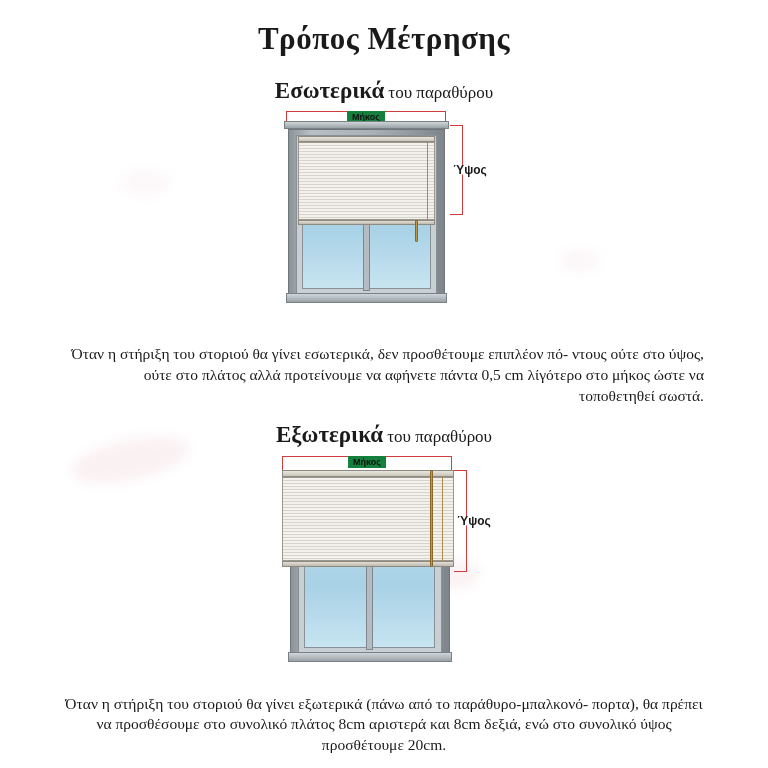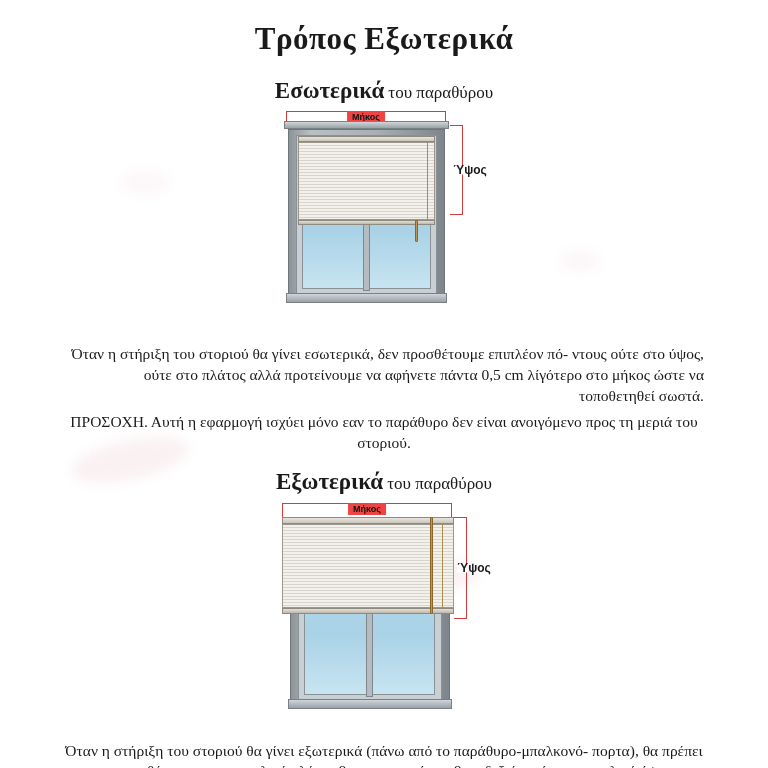--- a/index.html
+++ b/index.html
@@ -78,21 +78,21 @@
     border-left: 1px solid #d23c3c;
     border-right: 1px solid #d23c3c;
     border-top: 1px solid #d23c3c;
     box-sizing: border-box;
   }
   .dim-top .lbl {
     position: absolute;
     top: -1px;
     left: 50%;
     transform: translateX(-50%);
-    background: #ef4444;
+    background: #15803d;
     padding: 0 5px;
     font-size: 9px;
     font-weight: bold;
     font-family: "Liberation Sans", sans-serif;
     color: #111;
     line-height: 12px;
   }
   .dim-right {
     position: absolute;
     width: 13px;
@@ -202,21 +202,21 @@
 </head>
 <body>
 
 <div class="page">
 
   <div class="smudge s1"></div>
   <div class="smudge s2"></div>
   <div class="smudge s3"></div>
   <div class="smudge s4"></div>
 
-  <div class="title">Τρόπος Εξωτερικά</div>
+  <div class="title">Τρόπος Μέτρησης</div>
 
   <div class="section-head">
     <span class="big">Εσωτερικά</span>
     <span class="small">του παραθύρου</span>
   </div>
 
   <div class="figure-wrap">
     <div class="figure" style="width:240px;height:205px;">
 
       <div class="dim-top" style="left:22px;width:160px;top:2px;">
@@ -246,21 +246,20 @@
         <div class="blind-head" style="left:14px;top:15px;width:137px;height:6px;"></div>
         <div class="blind" style="left:14px;top:21px;width:137px;height:78px;"></div>
         <div class="blind-rail" style="left:14px;top:99px;width:137px;height:5px;"></div>
         <div class="cord" style="left:143px;top:21px;height:78px;"></div>
         <div class="wand" style="left:131px;top:99px;height:22px;"></div>
       </div>
     </div>
   </div>
 
   <div class="para first">Όταν η στήριξη του στοριού θα γίνει εσωτερικά, δεν προσθέτουμε επιπλέον πό- ντους ούτε στο ύψος, ούτε στο πλάτος αλλά προτείνουμε να αφήνετε πάντα 0,5 cm λίγότερο στο μήκος ώστε να τοποθετηθεί σωστά.</div>
-  <div class="para second">ΠΡΟΣΟΧΗ. Αυτή η εφαρμογή ισχύει μόνο εαν το παράθυρο δεν είναι ανοιγόμενο προς τη μεριά του στοριού.</div>
 
   <div class="section-head" style="margin-top:16px;">
     <span class="big">Εξωτερικά</span>
     <span class="small">του παραθύρου</span>
   </div>
 
   <div class="figure-wrap outer">
     <div class="figure" style="width:240px;height:225px;">
 
       <div class="dim-top" style="left:18px;width:170px;top:2px;">

